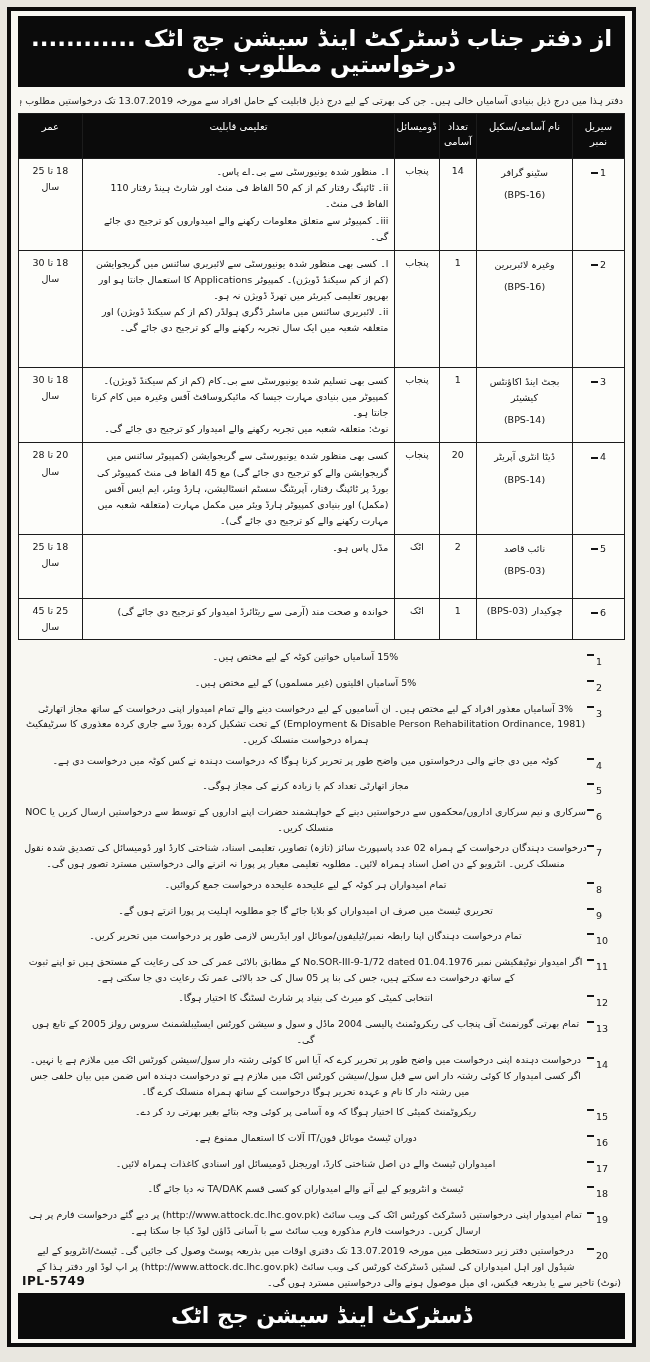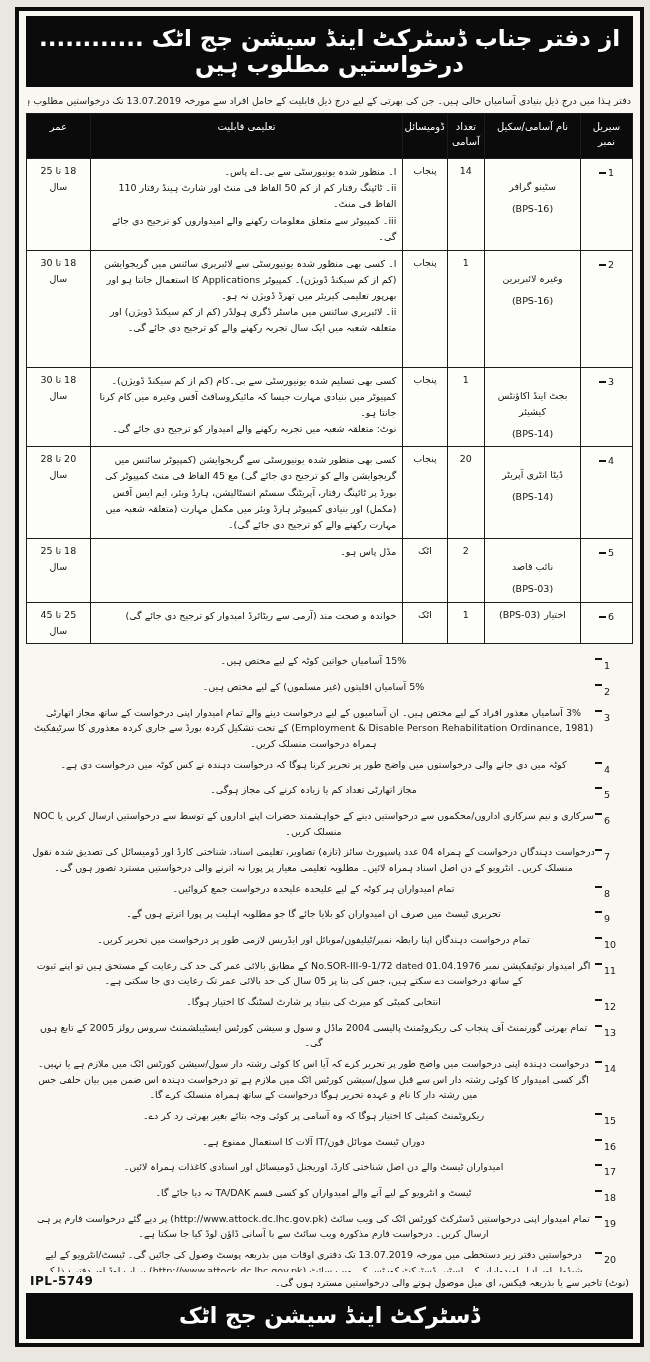--- a/index.html
+++ b/index.html
@@ -4,21 +4,21 @@
 <style>
   html,body{margin:0;padding:0;}
   body{
     width:650px;height:1362px;position:relative;
     background:#e9e7e0;
     font-family:"DejaVu Sans",sans-serif;
     color:#141414;
     overflow:hidden;
   }
   .ad-frame{
-    position:absolute;left:15px;top:7px;width:629px;height:1340px;
+    position:absolute;left:7px;top:7px;width:629px;height:1340px;
     background:#f8f7f2;
     border:4px solid #0c0c0c;
     box-sizing:border-box;
     padding:5px 7px 4px 7px;
     display:flex;flex-direction:column;
     overflow:hidden;
   }
   .title-bar{
     background:#0b0b0b;color:#ffffff;
     text-align:center;
@@ -47,21 +47,21 @@
   }
   table.jobs thead th{
     background:#0b0b0b;color:#fff;
     font-size:10px;font-weight:normal;
     padding:5px 2px;line-height:1.5;
     vertical-align:top;
   }
   td{font-size:9.5px;padding:4px 4px;line-height:1.7;}
   td.c{text-align:center;}
   td.qual{text-align:right;white-space:pre-line;padding:5px 6px;}
-  .post-name{display:block;text-align:center;margin-top:16px;}
+  .post-name{display:block;text-align:center;margin-top:2px;}
   .post-scale{display:block;text-align:center;direction:ltr;margin-top:6px;}
   tr.inline-name .post-name,tr.inline-name .post-scale{display:inline;margin:0 2px;}
   .serial-wrap{display:inline-flex;direction:ltr;align-items:center;gap:2px;margin-top:2px;}
   .dash{display:inline-block;width:7px;height:2px;background:#161616;flex:none;}
   tr.rh{height:45px}tr.r0{height:70px}tr.r1{height:117px}tr.r2{height:70px}
   tr.r3{height:90px}tr.r4{height:64px}tr.r5{height:30px}
   .notes{flex:1;direction:rtl;margin:9px 2px 0 2px;overflow:hidden;}
   .note{display:flex;direction:rtl;margin:0 0 5px 0;font-size:9.5px;line-height:1.65;}
   .note-no{flex:none;width:36px;display:flex;direction:ltr;justify-content:flex-start;
     align-items:flex-start;gap:2px;padding-top:5px;}
@@ -181,21 +181,21 @@
         <td class="c">2</td>
         <td class="c">اٹک</td>
         <td class="qual">مڈل پاس ہو۔</td>
         <td class="c">18 تا 25 سال</td>
       </tr>
       <tr class="r5 inline-name">
         <td class="c"><span class="serial-wrap">
               <i class="dash"></i>
               <span>6</span>
             </span></td>
-        <td class="c"><span class="post-name">اختیار</span><span class="post-scale">(BPS-03)</span></td>
+        <td class="c"><span class="post-name">چوکیدار</span><span class="post-scale">(BPS-03)</span></td>
         <td class="c">1</td>
         <td class="c">اٹک</td>
         <td class="qual">خواندہ و صحت مند (آرمی سے ریٹائرڈ امیدوار کو ترجیح دی جائے گی)</td>
         <td class="c">25 تا 45 سال</td>
       </tr>
     </tbody>
   </table>
 
   <div class="notes" id="notes">
   <div class="note">
@@ -244,21 +244,21 @@
           <span class="num">6</span>
         </span>
     <span class="note-text">سرکاری و نیم سرکاری اداروں/محکموں سے درخواستیں دینے کے خواہشمند حضرات اپنے اداروں کے توسط سے درخواستیں ارسال کریں یا NOC منسلک کریں۔</span>
   </div>
 
   <div class="note">
     <span class="note-no">
           <i class="dash"></i>
           <span class="num">7</span>
         </span>
-    <span class="note-text">درخواست دہندگان درخواست کے ہمراہ 04 عدد پاسپورٹ سائز (تازہ) تصاویر، تعلیمی اسناد، شناختی کارڈ اور ڈومیسائل کی تصدیق شدہ نقول منسلک کریں۔ انٹرویو کے دن اصل اسناد ہمراہ لائیں۔ مطلوبہ تعلیمی معیار پر پورا نہ اترنے والی درخواستیں مسترد تصور ہوں گی۔</span>
+    <span class="note-text">درخواست دہندگان درخواست کے ہمراہ 02 عدد پاسپورٹ سائز (تازہ) تصاویر، تعلیمی اسناد، شناختی کارڈ اور ڈومیسائل کی تصدیق شدہ نقول منسلک کریں۔ انٹرویو کے دن اصل اسناد ہمراہ لائیں۔ مطلوبہ تعلیمی معیار پر پورا نہ اترنے والی درخواستیں مسترد تصور ہوں گی۔</span>
   </div>
 
   <div class="note">
     <span class="note-no">
           <i class="dash"></i>
           <span class="num">8</span>
         </span>
     <span class="note-text">تمام امیدواران ہر کوٹہ کے لیے علیحدہ علیحدہ درخواست جمع کروائیں۔</span>
   </div>
 

